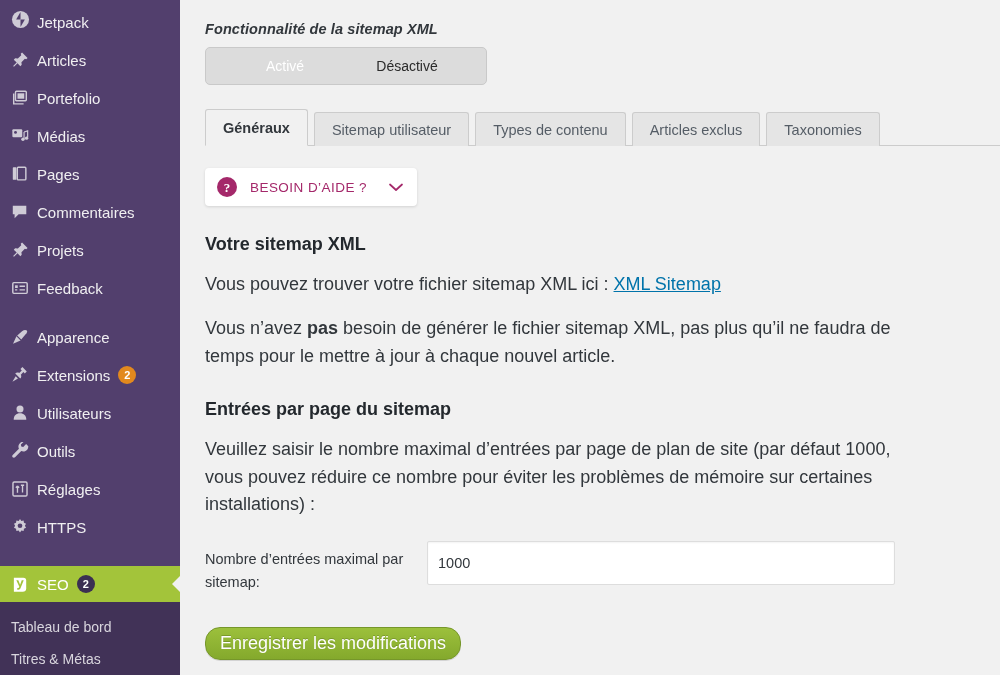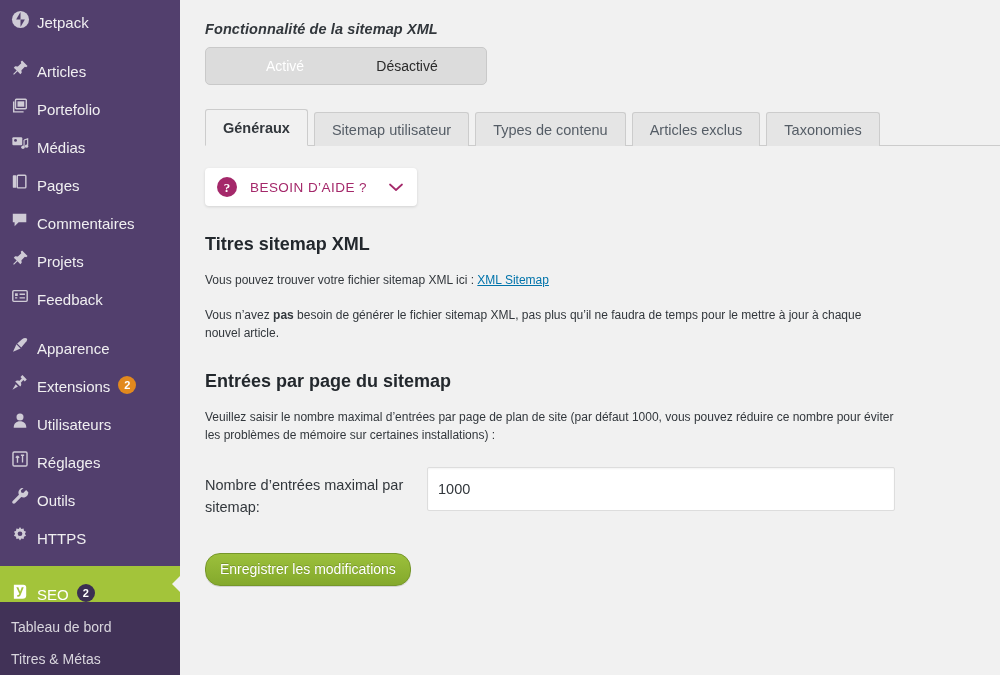--- a/index.html
+++ b/index.html
@@ -16,21 +16,21 @@
   .screen { position: relative; width: 1000px; height: 675px; background: #f1f1f1; }
 
   
   .sidebar {
     position: absolute; top: 0; left: 0;
     width: 180px; height: 675px;
     background: #523f6d;
     overflow: hidden;
   }
   .menu-item {
-    display: flex; align-items: flex-end;
+    display: flex; align-items: center;
     height: 38px;
     padding-left: 11px;
     color: #f0eff1;
     font-size: 15px;
     line-height: 1;
     cursor: pointer;
     position: relative;
   }
   .menu-item .ico {
     width: 26px; height: 22px;
@@ -188,21 +188,21 @@
     display: inline-flex;
   }
 
   h2.section {
     font-size: 18px;
     color: #23282d;
     font-weight: bold;
     margin: 28px 0 0 0;
   }
   p.body {
-    font-size: 12px;
+    font-size: 18px;
     color: #32373c;
     line-height: 1.55;
     margin: 16px 0 0 0;
     max-width: 690px;
   }
   p.body a { color: #0073aa; text-decoration: underline; }
   p.body b { font-weight: bold; }
 
   .field-row {
     display: flex;
@@ -235,21 +235,21 @@
   .save-btn {
     margin-top: 34px;
     display: inline-flex; align-items: center; justify-content: center;
     height: 33px;
     padding: 0 14px;
     background: #8cb332;
     background: linear-gradient(#9cc03c, #84a92c);
     border: 1px solid #76972a;
     border-radius: 15px;
     color: #ffffff;
-    font-size: 14px;
+    font-size: 18px;
     cursor: pointer;
     box-shadow: 0 1px 0 rgba(0,0,0,.12);
     text-shadow: 0 -1px 0 rgba(0,0,0,.18);
   }
 </style>
 </head>
 <body>
 
 <div class="screen">
 
@@ -368,36 +368,36 @@
         <svg width="18" height="18" viewBox="0 0 20 20" fill="currentColor">
             <circle cx="10" cy="5.6" r="3.9"></circle>
             <path d="M10 10.2 C5.8 10.2 3 12.6 3 17.5 h14 C17 12.6 14.2 10.2 10 10.2 Z"></path>
           </svg>
       </span>
       <span class="label">Utilisateurs</span>
     </div>
 
     <div class="menu-item">
       <span class="ico">
+        <svg width="18" height="18" viewBox="0 0 20 20" fill="currentColor">
+            <path d="M16.8 2.3 L13.6 5.5 L11.4 5.1 L11 2.9 L14.2 -0.3 C11.6 -0.6 9 1.3 8.4 4 C8.1 5.3 8.3 6.5 8.8 7.5 L1.9 14.4 C1.2 15.1 1.2 16.3 1.9 17 C2.6 17.7 3.8 17.7 4.5 17 L11.4 10.1 C12.4 10.6 13.6 10.8 14.9 10.5 C17.6 9.9 19.5 7.3 19.2 4.7 Z"></path>
+          </svg>
+      </span>
+      <span class="label">Outils</span>
+    </div>
+
+    <div class="menu-item">
+      <span class="ico">
         <svg width="18" height="18" viewBox="0 0 20 20" fill="none" stroke="currentColor" stroke-width="1.6">
             <rect x="2.2" y="2.2" width="15.6" height="15.6" rx="1.4"></rect>
             <path d="M7.2 14.2 V6.5 M7.2 6.5 L5.4 8.6 M7.2 6.5 L9 8.6" stroke-width="1.5"></path>
             <path d="M12.8 5.8 V14 M11 5.8 h3.6" stroke-width="1.5"></path>
           </svg>
       </span>
       <span class="label">Réglages</span>
-    </div>
-
-    <div class="menu-item">
-      <span class="ico">
-        <svg width="18" height="18" viewBox="0 0 20 20" fill="currentColor">
-            <path d="M16.8 2.3 L13.6 5.5 L11.4 5.1 L11 2.9 L14.2 -0.3 C11.6 -0.6 9 1.3 8.4 4 C8.1 5.3 8.3 6.5 8.8 7.5 L1.9 14.4 C1.2 15.1 1.2 16.3 1.9 17 C2.6 17.7 3.8 17.7 4.5 17 L11.4 10.1 C12.4 10.6 13.6 10.8 14.9 10.5 C17.6 9.9 19.5 7.3 19.2 4.7 Z"></path>
-          </svg>
-      </span>
-      <span class="label">Outils</span>
     </div>
 
     <div class="menu-item">
       <span class="ico">
         <svg width="18" height="18" viewBox="0 0 20 20" fill="currentColor">
             <path d="M10 1.2 l1.5 2.1 2.5-.6 .4 2.6 2.3 1.1-1.3 2.2 1.3 2.2-2.3 1.1-.4 2.6-2.5-.6L10 16 8.5 13.9l-2.5.6-.4-2.6-2.3-1.1 1.3-2.2L3.3 6.4l2.3-1.1.4-2.6 2.5.6Z"></path>
             <circle cx="10" cy="8.6" r="2.6" fill="#523f6d"></circle>
           </svg>
       </span>
       <span class="label">HTTPS</span>
@@ -441,21 +441,21 @@
     <div class="help-btn">
       <span class="help-icon">?</span>
       <span class="help-label">BESOIN D’AIDE ?</span>
       <span class="chev">
         <svg width="14" height="9" viewBox="0 0 14 9" fill="none" stroke="currentColor" stroke-width="1.7" stroke-linecap="round" stroke-linejoin="round">
             <path d="M1 1.5 L7 7 L13 1.5"></path>
           </svg>
       </span>
     </div>
 
-    <h2 class="section">Titres sitemap XML</h2>
+    <h2 class="section">Votre sitemap XML</h2>
 
     <p class="body">
       <span>Vous pouvez trouver votre fichier sitemap XML ici : </span><a href="#">XML Sitemap</a>
     </p>
 
     <p class="body">
       <span>Vous n’avez </span><b>pas</b><span> besoin de générer le fichier sitemap XML, pas plus qu’il ne faudra de temps pour le mettre à jour à chaque nouvel article.</span>
     </p>
 
     <h2 class="section">Entrées par page du sitemap</h2>

